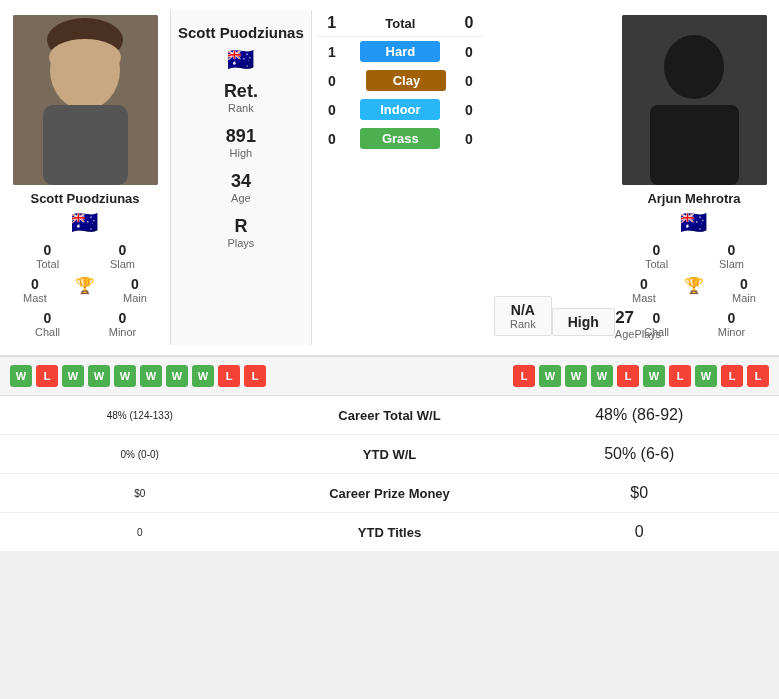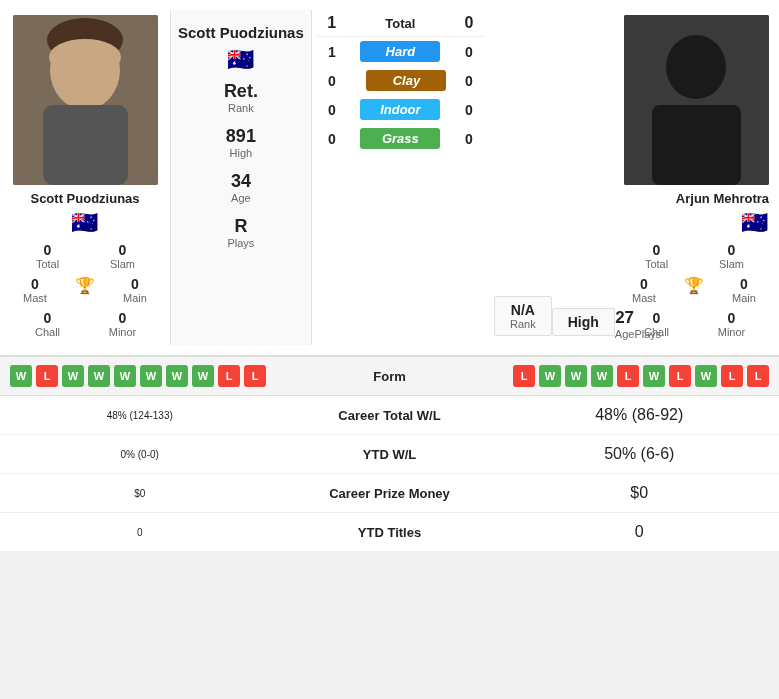--- a/index.html
+++ b/index.html
@@ -144,32 +144,31 @@
       text-align: center;
     }
     .surface-badge {
       border-radius: 3px;
       padding: 3px 18px;
       color: white;
       font-size: 13px;
       font-weight: bold;
       text-align: center;
       min-width: 80px;
-      font-style: italic;
     }
     .surface-hard { background: #2196F3; }
     .surface-clay { background: #a16207; margin-left: 12px; }
     .surface-indoor { background: #29B6F6; }
     .surface-grass { background: #4CAF50; }
 
     
     .player-right {
       display: flex;
       flex-direction: column;
-      align-items: flex-end;
+      align-items: center;
       width: 185px;
       padding: 5px 10px;
     }
     .player-right .photo {
       width: 145px;
       height: 170px;
       background: #555;
       overflow: hidden;
       border-radius: 2px;
       display: flex;
@@ -465,21 +464,20 @@
       <span class="form-badge form-l">L</span>
       <span class="form-badge form-w">W</span>
       <span class="form-badge form-w">W</span>
       <span class="form-badge form-w">W</span>
       <span class="form-badge form-w">W</span>
       <span class="form-badge form-w">W</span>
       <span class="form-badge form-w">W</span>
       <span class="form-badge form-l">L</span>
       <span class="form-badge form-l">L</span>
     </div>
-  <div class="form-label">Form</div>
   <div class="form-badges-right" id="form-right">
       <span class="form-badge form-l">L</span>
       <span class="form-badge form-w">W</span>
       <span class="form-badge form-w">W</span>
       <span class="form-badge form-w">W</span>
       <span class="form-badge form-l">L</span>
       <span class="form-badge form-w">W</span>
       <span class="form-badge form-l">L</span>
       <span class="form-badge form-w">W</span>
       <span class="form-badge form-l">L</span>

